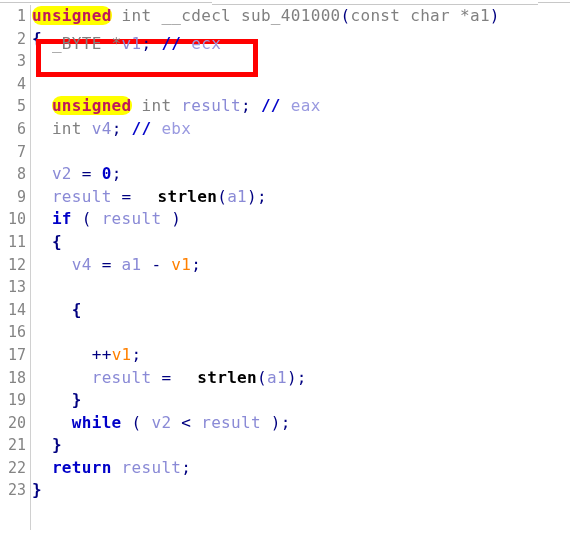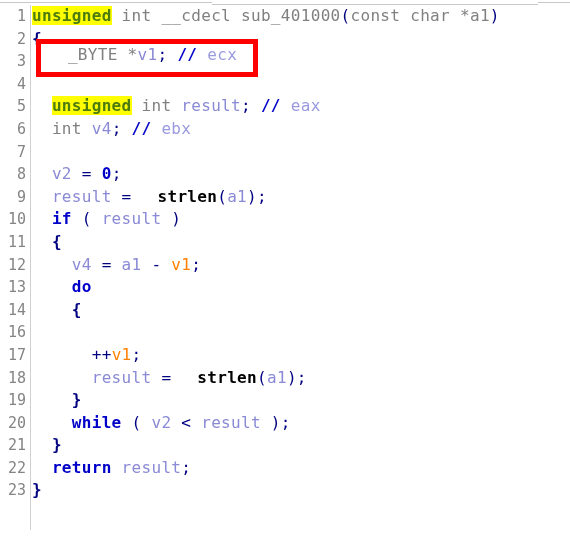--- a/index.html
+++ b/index.html
@@ -85,21 +85,21 @@
   .t-kw      { color: #0000c8; font-weight: bold; }  
   .t-var     { color: #8a8ad6; }                     
   .t-varhl   { color: #ff8000; }                     
   .t-func    { color: #000000; font-weight: bold; margin-left: 16px; }  
   .t-num     { color: #0000c8; font-weight: bold; }  
   .t-cmt     { color: #9a9ae0; }                     
   .t-cmtmark { color: #0000c8; font-weight: bold; }  
   .t-name    { color: #808080; }                     
   .t-brace   { color: #000080; font-weight: bold; }  
   .hl        { background: #ffff00; }                
-  .t-kwhl    { color: #4d7c0f; font-weight: bold; }  
+  .t-kwhl    { color: #be185d; font-weight: bold; border-radius: 9px; }  
 
   
   .annot-box {
     position: absolute;
     left: 36px;
     top: 34px;
     width: 222px;
     height: 38px;
     border: 5px solid #ff0000;
     box-sizing: border-box;
@@ -185,21 +185,20 @@
       <span class="linetext t-brace">  {</span>
     </div>
 
     <div class="code-line">
       <span class="lineno">12</span>
       <span class="linetext"><span class="t-var">    v4</span><span class="t-punc"> = </span><span class="t-var">a1</span><span class="t-punc"> - </span><span class="t-varhl">v1</span><span class="t-punc">;</span></span>
     </div>
 
     <div class="code-line">
       <span class="lineno">13</span>
-      <span class="linetext t-kw">    do</span>
     </div>
 
     <div class="code-line">
       <span class="lineno">14</span>
       <span class="linetext t-brace">    {</span>
     </div>
 
 
     <div class="code-line">
       <span class="lineno">16</span>
@@ -238,17 +237,17 @@
     <div class="code-line">
       <span class="lineno">23</span>
       <span class="linetext t-brace">}</span>
     </div>
 
   </div>
 
   <div class="annot-box-fill"></div>
   <div class="annot-box"></div>
 
-  <div class="code-line" style="position:absolute; left:0; top:39px;margin-left:16px;">
+  <div class="code-line" style="position:absolute; left:0; top:28px;">
     <span class="linetext"><span class="t-type">  _BYTE *</span><span class="t-var">v1</span><span class="t-punc">;</span><span class="t-cmtmark"> //</span><span class="t-cmt"> ecx</span></span>
   </div>
 
 </div>
 
 </body></html>

